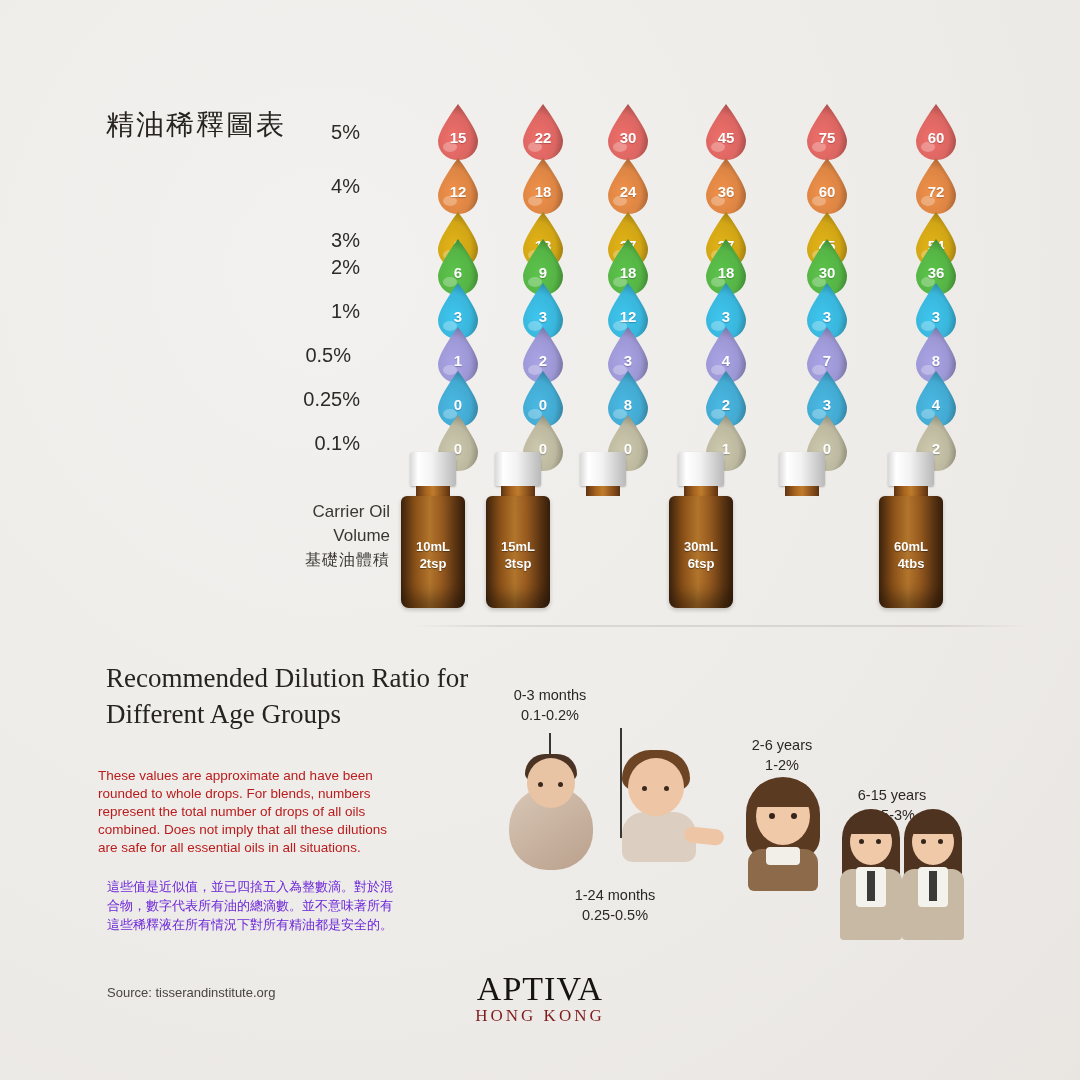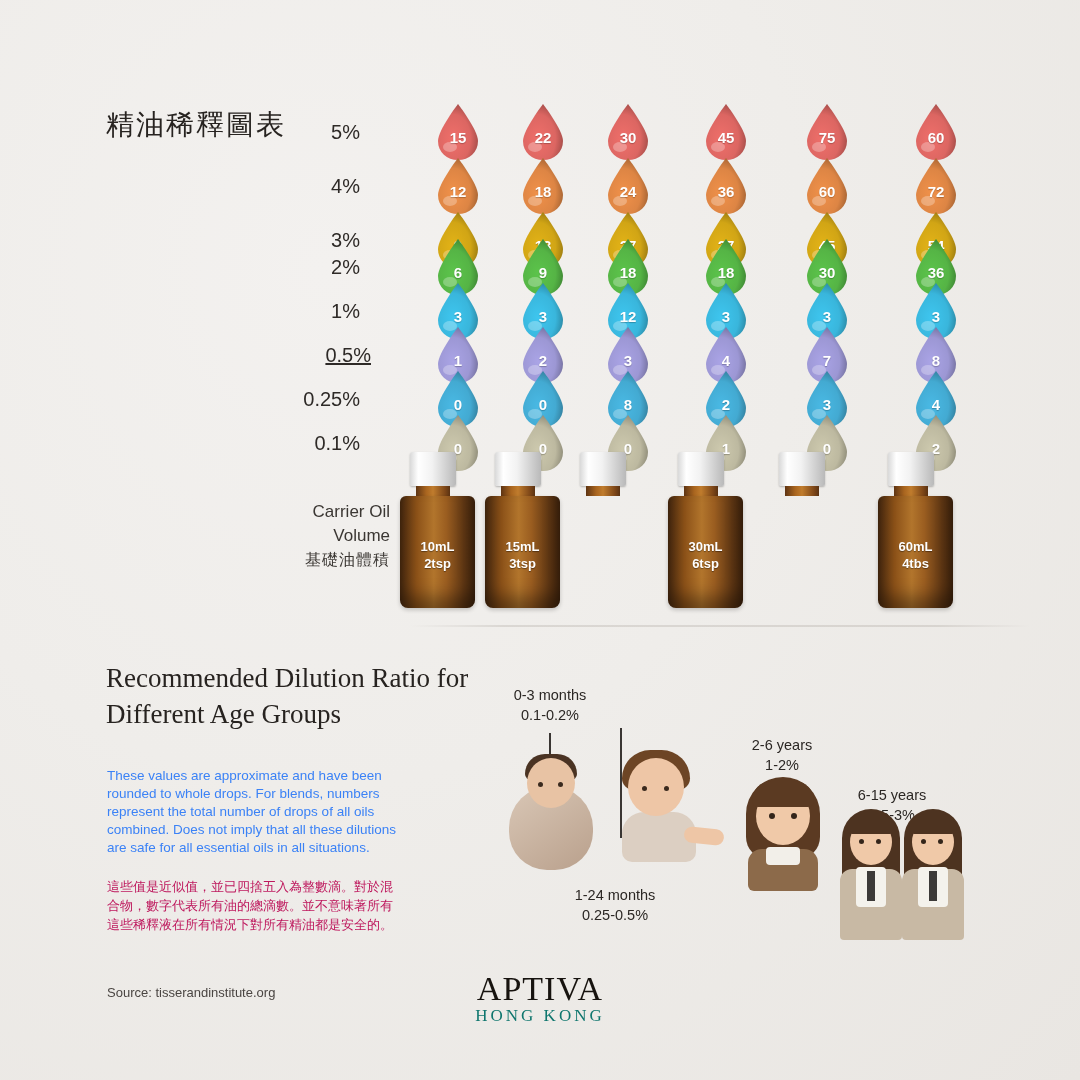--- a/index.html
+++ b/index.html
@@ -108,21 +108,21 @@
     border-radius: 3px 3px 2px 2px;
     box-shadow: 0 1px 2px rgba(0,0,0,.25);
   }
   .bottle .neck {
     width: 34px; height: 10px;
     margin: 0 auto;
     background: linear-gradient(to right,#6b3a16,#b2apx,#8d4f1d);
     background: linear-gradient(to right,#5e3413 0%,#a9651f 30%,#c07c2d 50%,#7e4718 85%,#5a3212 100%);
   }
   .bottle .body {
-    width: 75px; height: 112px;
+    width: 64px; height: 112px;
     margin: 0 auto;
     border-radius: 6px 6px 8px 8px;
     background: linear-gradient(to right,#4a2a0f 0%,#8b5118 22%,#b2752c 45%,#9a5d20 62%,#5e3613 85%,#3f230c 100%);
     box-shadow: inset 0 -12px 16px rgba(0,0,0,.35), 0 2px 4px rgba(0,0,0,.2);
     position: relative;
   }
   .bottle .vol {
     position: absolute;
     left: 0; right: 0;
     top: 42px;
@@ -151,33 +151,33 @@
     position: absolute;
     left: 106px; top: 15px;
     width: 400px;
     font-family: "Liberation Serif", serif;
     font-size: 27px;
     line-height: 36px;
     color: #272320;
   }
   #disclaimer-en {
     position: absolute;
-    left: 107px; top: 122px;
+    left: 98px; top: 122px;
     width: 290px;
     font-size: 13.5px;
     line-height: 18px;
-    color: #3b82f6;
+    color: #b91c1c;
   }
   #disclaimer-zh {
     position: absolute;
     left: 107px; top: 232px;
     width: 290px;
     font-size: 13px;
     line-height: 19px;
-    color: #be185d;
+    color: #6d28d9;
   }
   #source {
     position: absolute;
     left: 107px; top: 340px;
     font-size: 13px;
     color: #4a4542;
   }
 
   
   #brand {
@@ -189,21 +189,21 @@
   #brand .b1 {
     font-family: "Liberation Serif", serif;
     font-size: 34px;
     letter-spacing: 1px;
     color: #17130f;
   }
   #brand .b2 {
     font-family: "Liberation Serif", serif;
     font-size: 17px;
     letter-spacing: 3px;
-    color: #0f766e;
+    color: #7f1d1d;
     margin-top: -2px;
   }
 
   
   .age-cap {
     position: absolute;
     text-align: center;
     font-size: 14.5px;
     line-height: 20px;
     color: #2b2724;
@@ -349,21 +349,21 @@
   <div id="chart-title">
     <div class="t-zh">精油稀釋圖表</div>
   </div>
 
   <div id="pct-labels">
       <div class="pct-label" style="left: 240px; top: 121px;">5%</div>
       <div class="pct-label" style="left: 240px; top: 175px;">4%</div>
       <div class="pct-label" style="left: 240px; top: 229px;">3%</div>
       <div class="pct-label" style="left: 240px; top: 256px;">2%</div>
       <div class="pct-label" style="left: 240px; top: 300px;">1%</div>
-      <div class="pct-label" style="left: 251px; top: 344px; text-decoration: underline;">0.5%</div>
+      <div class="pct-label" style="left: 231px; top: 344px;">0.5%</div>
       <div class="pct-label" style="left: 240px; top: 388px;">0.25%</div>
       <div class="pct-label" style="left: 240px; top: 432px;">0.1%</div>
     </div>
 
   <div id="carrier-label">
     <div>Carrier Oil</div>
     <div>Volume</div>
     <div class="zh">基礎油體積</div>
   </div>
 

